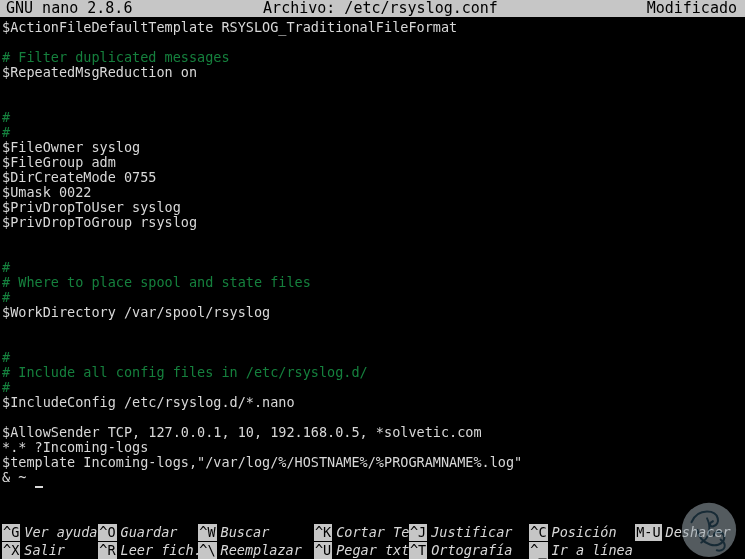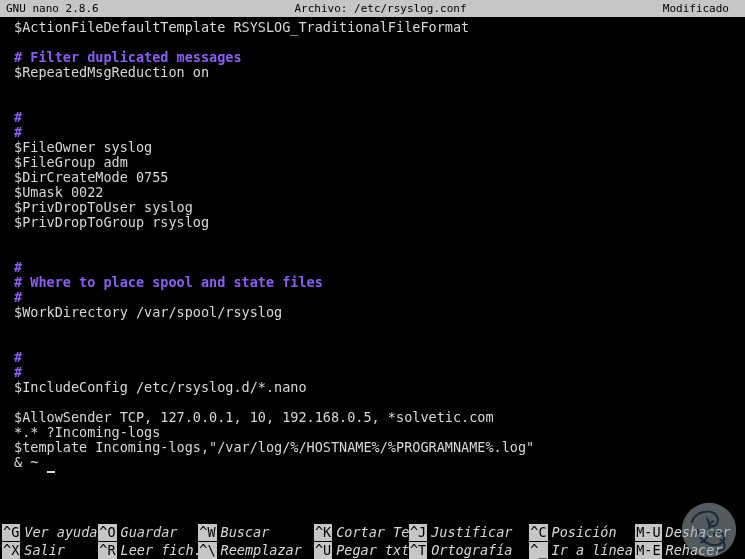--- a/index.html
+++ b/index.html
@@ -22,60 +22,60 @@
     display: flex;
     flex-direction: column;
   }
 
   
   .titlebar {
     position: relative;
     height: 17px;
     background: #c6c6c6;
     color: #000000;
-    font-size: 11px;
+    font-size: 15px;
     line-height: 17px;
     letter-spacing: 0px;
     white-space: pre;
     flex: 0 0 auto;
   }
   .titlebar .tb-left {
     position: absolute;
     left: 6px;
     top: 0;
   }
   .titlebar .tb-center {
     position: absolute;
     left: 16px;
     right: 0;
     text-align: center;
     top: 0;
   }
   .titlebar .tb-right {
     position: absolute;
-    right: 16px;
+    right: 8px;
     top: 0;
   }
 
   
   .editor {
     flex: 1 1 auto;
     position: relative;
-    padding: 3px 0 0 14px;
+    padding: 3px 0 0 2px;
     overflow: hidden;
   }
   .line {
     height: 15px;
     line-height: 15px;
     font-size: 13.5px;
     white-space: pre;
     color: #d8d8d8;
     letter-spacing: 0px;
   }
-  .line.comment { color: #8b5cf6; font-weight: bold; }
+  .line.comment { color: #15803d; }
   .line.blank   { color: transparent; }
 
   .cursor {
     display: inline-block;
     width: 8px;
     height: 2px;
     background: #d8d8d8;
     vertical-align: -2px;
     position: relative;
     top: 4px;
@@ -161,20 +161,21 @@
       <div class="line">$PrivDropToGroup rsyslog</div>
       <div class="line blank">&nbsp;</div>
       <div class="line blank">&nbsp;</div>
       <div class="line comment">#</div>
       <div class="line comment"># Where to place spool and state files</div>
       <div class="line comment">#</div>
       <div class="line">$WorkDirectory /var/spool/rsyslog</div>
       <div class="line blank">&nbsp;</div>
       <div class="line blank">&nbsp;</div>
       <div class="line comment">#</div>
+      <div class="line comment"># Include all config files in /etc/rsyslog.d/</div>
       <div class="line comment">#</div>
       <div class="line">$IncludeConfig /etc/rsyslog.d/*.nano</div>
       <div class="line blank">&nbsp;</div>
       <div class="line">$AllowSender TCP, 127.0.0.1, 10, 192.168.0.5, *solvetic.com</div>
       <div class="line">*.* ?Incoming-logs</div>
       <div class="line">$template Incoming-logs,"/var/log/%/HOSTNAME%/%PROGRAMNAME%.log"</div>
       <div class="line">&amp; ~ <span class="cursor"></span></div>
     </div>
 
   <div class="footer" id="footer-bar">
@@ -204,17 +205,16 @@
       <div class="fcol" style="width: 125px;">
         <div class="frow"><span class="key">^J</span><span class="klabel">Justificar</span></div>
         <div class="frow"><span class="key">^T</span><span class="klabel">Ortografía</span></div>
       </div>
       <div class="fcol" style="width: 110px;">
         <div class="frow"><span class="key">^C</span><span class="klabel">Posición</span></div>
         <div class="frow"><span class="key">^_</span><span class="klabel">Ir a línea</span></div>
       </div>
       <div class="fcol" style="width: 114px;">
         <div class="frow"><span class="key">M-U</span><span class="klabel">Deshacer</span></div>
-        <div class="frow"><span class="key">M-E</span><span class="klabel">Rehacer</span></div>
       </div>
     </div>
 
 </div>
 
 </body></html>

